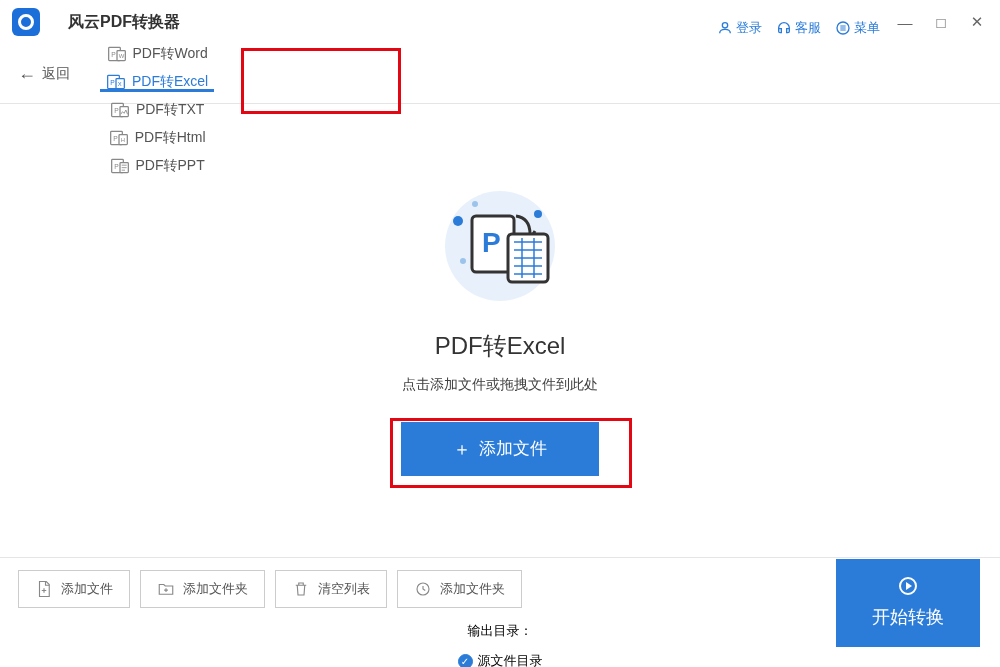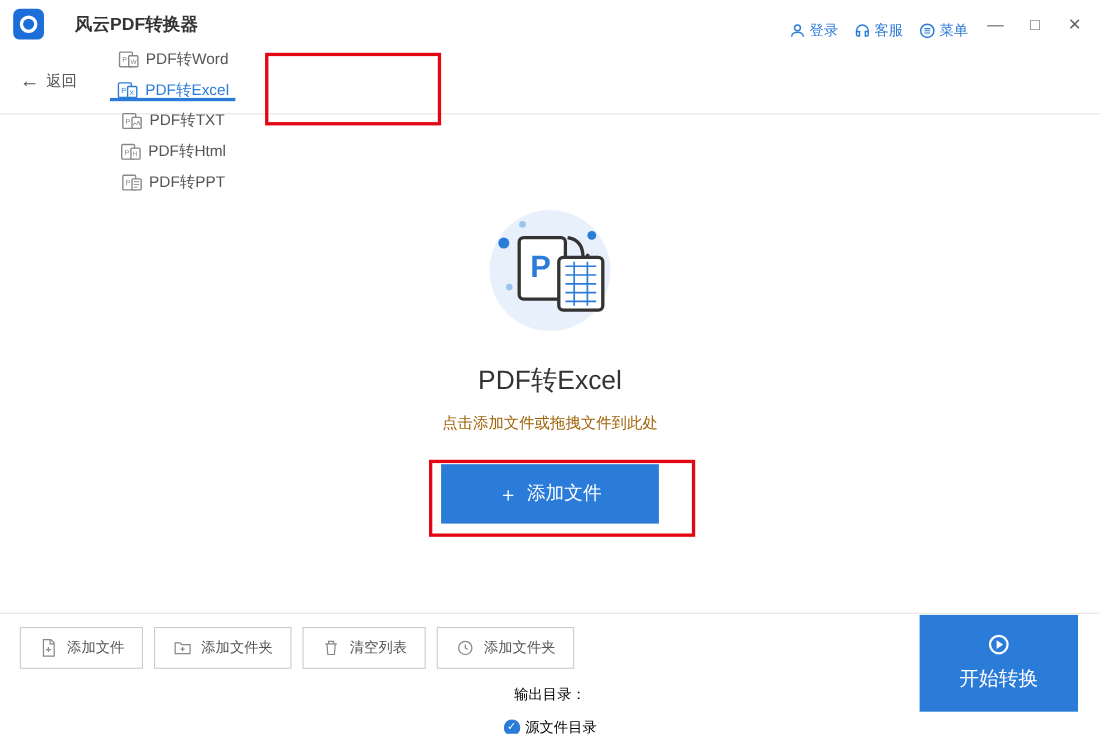--- a/index.html
+++ b/index.html
@@ -23,21 +23,21 @@
     .tab.active { color: #2b7cd9; }
     .tab.active::after { content: ""; position: absolute; left: 6px; right: 6px; bottom: 0; height: 3px; background: #2b7cd9; }
     .tab-icon { width: 20px; height: 20px; display:flex; align-items:center; justify-content:center;}
     .tab-icon svg { width: 20px; height: 20px; }
 
     .highlight-box { position: absolute; border: 3px solid #e30613; pointer-events: none; }
 
     .main-area { height: 453px; display: flex; flex-direction: column; align-items: center; justify-content: center; }
     .illustration { width: 140px; height: 120px; position: relative; margin-bottom: 24px;}
     .main-heading { font-size: 24px; color: #333; font-weight: 500; margin-bottom: 14px; }
-    .sub-text { font-size: 14px; color: #a16207; margin-bottom: 28px; }
+    .sub-text { font-size: 14px; color: #404040; margin-bottom: 28px; }
     .add-file-btn { background: #2b7cd9; color: #fff; border: none; padding: 15px 52px; font-size: 17px; cursor: pointer; display: flex; align-items: center; gap: 8px; }
     .plus { font-size: 18px; font-weight: 300; }
 
     .bottom-bar { position: absolute; bottom: 0; left: 0; right: 0; height: 110px; border-top: 1px solid #e5e5e5; padding: 12px 18px 10px; }
     .bottom-row { display: flex; align-items: center; gap: 10px; margin-bottom: 14px; }
     .bottom-btn { display: flex; align-items: center; gap: 8px; border: 1px solid #ccc; background: #fff; padding: 9px 16px; font-size: 13px; color: #555; cursor: pointer; }
     .bottom-btn svg { width: 18px; height: 18px; }
     .output-row { display: flex; align-items: center; gap: 12px; font-size: 13px; color: #000000; flex-direction: column; }
     .radio { display: flex; align-items: center; gap: 5px; cursor: pointer; }
     .radio-circle { width: 15px; height: 15px; border: 1px solid #888; border-radius: 50%; display: flex; align-items: center; justify-content: center; }

